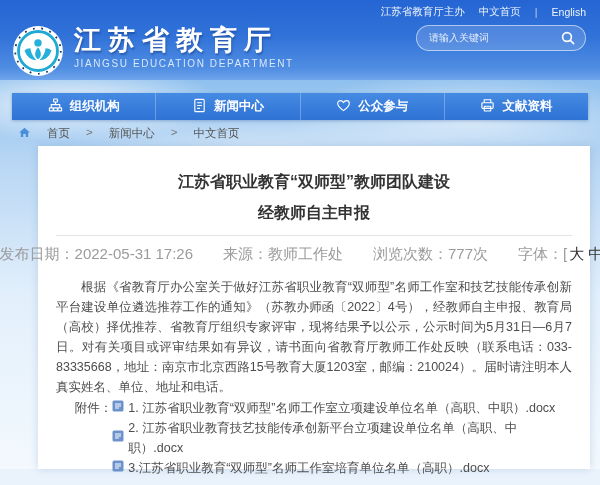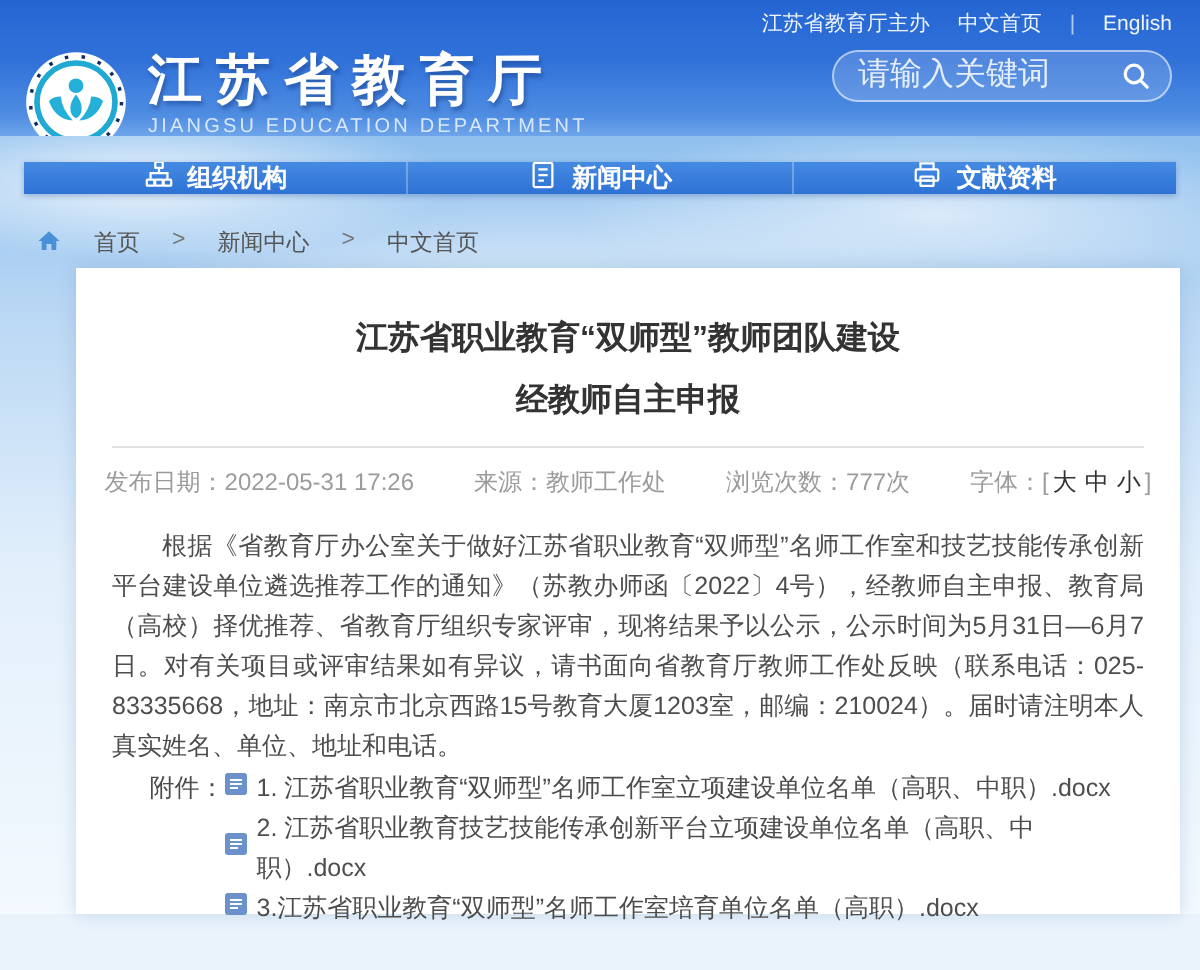--- a/index.html
+++ b/index.html
@@ -3,21 +3,21 @@
 <meta charset="utf-8">
 <style>
   * { margin:0; padding:0; box-sizing:border-box; }
   html,body { width:600px; height:485px; }
   body {
     font-family:"Liberation Sans","DejaVu Sans",sans-serif;
     overflow:hidden; position:relative; background:#eaf3fc;
   }
   
   .header {
-    height:68px;
+    height:80px;
     background:linear-gradient(180deg,#2465d3 0%,#3172d9 45%,#4f8de2 85%,#6ea4ea 100%);
     position:relative;
   }
   .topbar {
     display:flex; justify-content:flex-end; align-items:center;
     gap:14px; padding:5px 14px 0; font-size:10.5px; color:#eef4fd;
   }
   .topbar .tlink { cursor:pointer; }
   .topbar .tdiv { opacity:.7; }
   .banner { display:flex; align-items:flex-start; padding:6px 14px 0 12px; }
@@ -30,36 +30,36 @@
   .site-name-en {
     font-size:10px; color:#d8e7fa; letter-spacing:1.6px; margin-top:3px; white-space:nowrap;
   }
   .search {
     margin-left:auto; width:170px; height:26px; border-radius:14px;
     background:rgba(255,255,255,.16); border:1px solid rgba(255,255,255,.55);
     display:flex; align-items:center; padding:0 8px 0 12px;
   }
   .search input {
     flex:1; background:transparent; border:none; outline:none;
-    font-size:16px; color:#fff; font-family:Liberation Sans, sans-serif; min-width:0;
+    font-size:10px; color:#fff; font-family:Liberation Mono, monospace; min-width:0;
   }
   .search input::placeholder { color:#e4eefb; }
   .search-btn { width:18px; height:18px; cursor:pointer; display:flex; align-items:center; justify-content:center; }
   
   .sky {
     position:relative; height:389px;
     background:
       radial-gradient(ellipse 220px 55px at 12% 6%, rgba(255,255,255,.8), rgba(255,255,255,0) 70%),
       radial-gradient(ellipse 260px 65px at 78% 10%, rgba(255,255,255,.6), rgba(255,255,255,0) 70%),
       radial-gradient(ellipse 300px 80px at 45% 20%, rgba(255,255,255,.5), rgba(255,255,255,0) 70%),
       linear-gradient(180deg,#8fc0ee 0%,#b9d7f4 22%,#e2effb 55%,#f3f9fe 100%);
   }
   
   .nav {
-    position:absolute; left:12px; right:12px; top:13px; height:16px;
+    position:absolute; left:12px; right:12px; top:13px; height:27px;
     border-radius:0; overflow:hidden;
     background:linear-gradient(180deg,#458ae2 0%,#2e72d5 100%);
     display:flex; box-shadow:0 1px 3px rgba(40,80,150,.35);
   }
   .nav-item {
     flex:1; display:flex; align-items:center; justify-content:center; gap:7px;
     color:#fff; font-size:12.5px; font-weight:bold; cursor:pointer;
     border-left:1px solid rgba(255,255,255,.28);
   }
   .nav-item:first-child { border-left:none; }
@@ -76,21 +76,21 @@
     position:absolute; left:38px; right:10px; top:66px; bottom:0;
     background:#fff; box-shadow:0 0 8px rgba(110,145,190,.3);
     padding:20px 18px 4px;
   }
   .art-title {
     text-align:center; font-size:16px; font-weight:bold; color:#333; line-height:31px;
   }
   .divider { border-bottom:1px solid #e2e2e2; margin-top:7px; }
   .meta {
     display:flex; justify-content:center; gap:30px; margin-top:9px;
-    font-size:12px; color:#9b9b9b; white-space:nowrap;
+    font-size:15px; color:#9b9b9b; white-space:nowrap;
   }
   .meta .font-set { color:#9b9b9b; }
   .meta .fsz { color:#333; margin:0 2px; cursor:pointer; }
   .art-body {
     margin-top:13px; font-size:12.5px; color:#4d4d4d; line-height:20px;
     text-align:justify; text-indent:2em;
   }
   .attach-row { display:flex; margin-left:1.5em; margin-top:1px; font-size:12.5px; color:#4d4d4d; }
   .attach-label { line-height:20px; flex:0 0 auto; }
   .attach-list { }
@@ -155,20 +155,28 @@
         <svg width="15" height="15" viewBox="0 0 16 16" fill="none" stroke="#ffffff" stroke-width="1.2">
           <rect x="3" y="1.5" width="10" height="13" rx="1"></rect>
           <path d="M5.5 5 H10.5 M5.5 8 H10.5 M5.5 11 H8.5"></path>
         </svg>
       </span>
       <span>新闻中心</span>
     </div>
     <div class="nav-item">
       <span>
         <svg width="15" height="15" viewBox="0 0 16 16" fill="none" stroke="#ffffff" stroke-width="1.2">
+          <path d="M8 13.5 C4 10.5 1.8 8.2 1.8 5.8 C1.8 4 3.2 2.8 4.8 2.8 C6.2 2.8 7.3 3.6 8 4.8 C8.7 3.6 9.8 2.8 11.2 2.8 C12.8 2.8 14.2 4 14.2 5.8 C14.2 8.2 12 10.5 8 13.5 Z"></path>
+        </svg>
+      </span>
+      <span>公众参与</span>
+    </div>
+    <div class="nav-item">
+      <span>
+        <svg width="15" height="15" viewBox="0 0 16 16" fill="none" stroke="#ffffff" stroke-width="1.2">
           <path d="M4.5 5 V1.8 H11.5 V5"></path>
           <rect x="2" y="5" width="12" height="6" rx=".8"></rect>
           <rect x="4.5" y="8.8" width="7" height="5" rx=".4"></rect>
           <path d="M6 11 H10"></path>
         </svg>
       </span>
       <span>文献资料</span>
     </div>
   </div>
 
@@ -190,21 +198,21 @@
     <div class="art-title">经教师自主申报</div>
     <div class="divider"></div>
 
     <div class="meta">
       <span><span>发布日期：</span><span>2022-05-31 17:26</span></span>
       <span><span>来源：</span><span>教师工作处</span></span>
       <span><span>浏览次数：</span><span>777次</span></span>
       <span class="font-set"><span>字体：</span><span>[</span><span class="fsz">大</span><span class="fsz">中</span><span class="fsz">小</span><span>]</span></span>
     </div>
 
-    <p class="art-body">根据《省教育厅办公室关于做好江苏省职业教育“双师型”名师工作室和技艺技能传承创新平台建设单位遴选推荐工作的通知》（苏教办师函〔2022〕4号），经教师自主申报、教育局（高校）择优推荐、省教育厅组织专家评审，现将结果予以公示，公示时间为5月31日—6月7日。对有关项目或评审结果如有异议，请书面向省教育厅教师工作处反映（联系电话：025-83335668，地址：南京市北京西路15号教育大厦1203室，邮编：210024）。届时请注明本人真实姓名、单位、地址和电话。</p>
+    <p class="art-body">根据《省教育厅办公室关于做好江苏省职业教育“双师型”名师工作室和技艺技能传承创新平台建设单位遴选推荐工作的通知》（苏教办师函〔2022〕4号），经教师自主申报、教育局（高校）择优推荐、省教育厅组织专家评审，现将结果予以公示，公示时间为5月31日—6月7日。对有关项目或评审结果如有异议，请书面向省教育厅教师工作处反映（联系电话：033-83335668，地址：南京市北京西路15号教育大厦1203室，邮编：210024）。届时请注明本人真实姓名、单位、地址和电话。</p>
 
     <div class="attach-row">
       <span class="attach-label">附件：</span>
       <div class="attach-list">
         <div class="attach-item">
           <span>
             <svg width="12" height="12" viewBox="0 0 12 12">
                 <rect x="0.5" y="0.5" width="11" height="11" rx="1.5" fill="#6c92cc"></rect>
                 <path d="M3 4 H9 M3 6 H9 M3 8 H7" stroke="#ffffff" stroke-width="1"></path>
               </svg>

